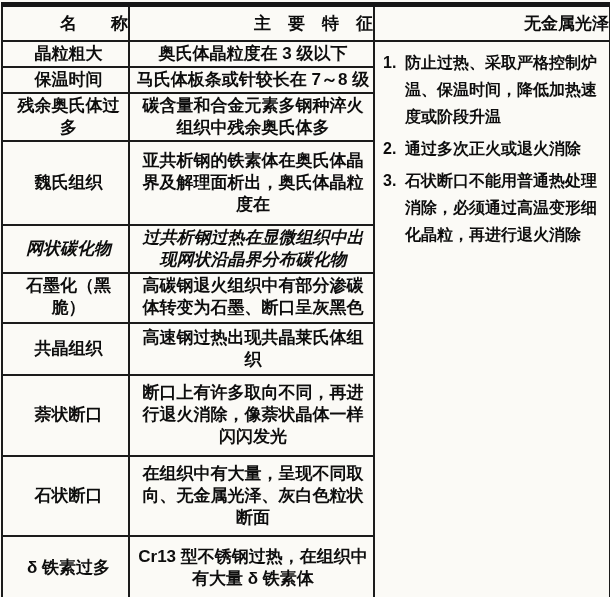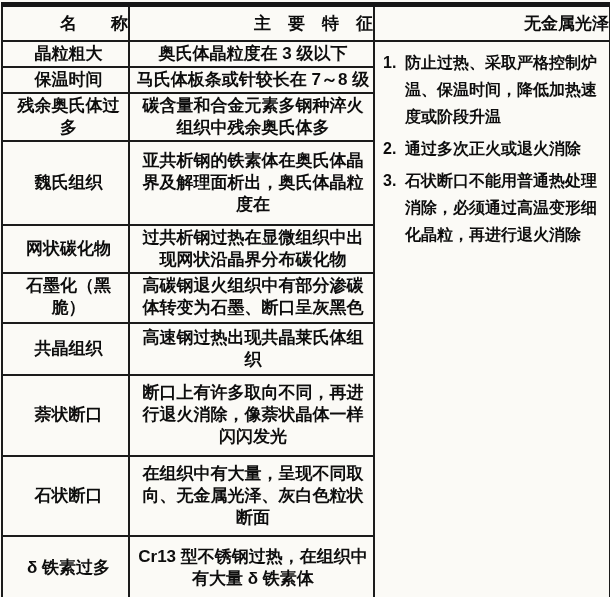--- a/index.html
+++ b/index.html
@@ -69,21 +69,21 @@
     width: 22px;
   }
   .mtext {
     flex: 1;
   }
   tr.hdr  { height: 36px; }
   tr.r0   { height: 23px; }
   tr.r1   { height: 23px; }
   tr.r2   { height: 43px; }
   tr.r3   { height: 84px; }
-  tr.r4   { height: 48px; }
+  tr.r4   { height: 48px; font-style: italic; }
   tr.r5   { height: 50px; font-family: Liberation Mono, monospace; }
   tr.r6   { height: 52px; margin-left: 32px; }
   tr.r7   { height: 81px; }
   tr.r8   { height: 80px; }
   tr.r9   { height: 65px; }
 </style>
 </head>
 <body>
 
 <div class="page">

